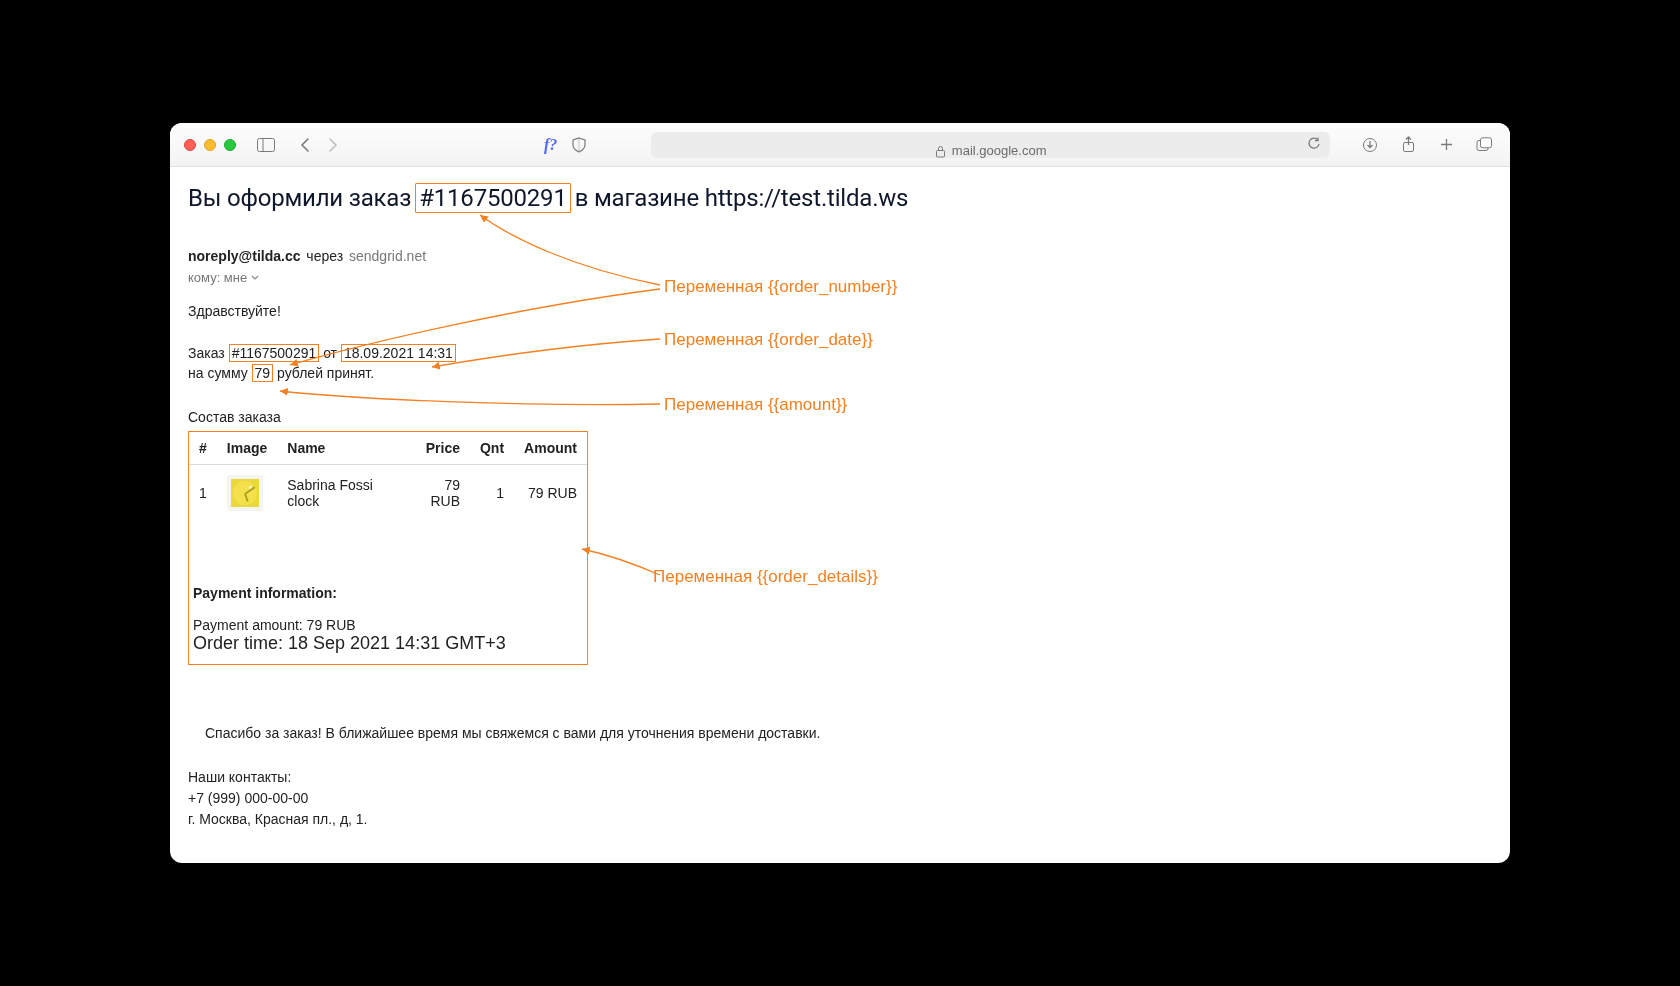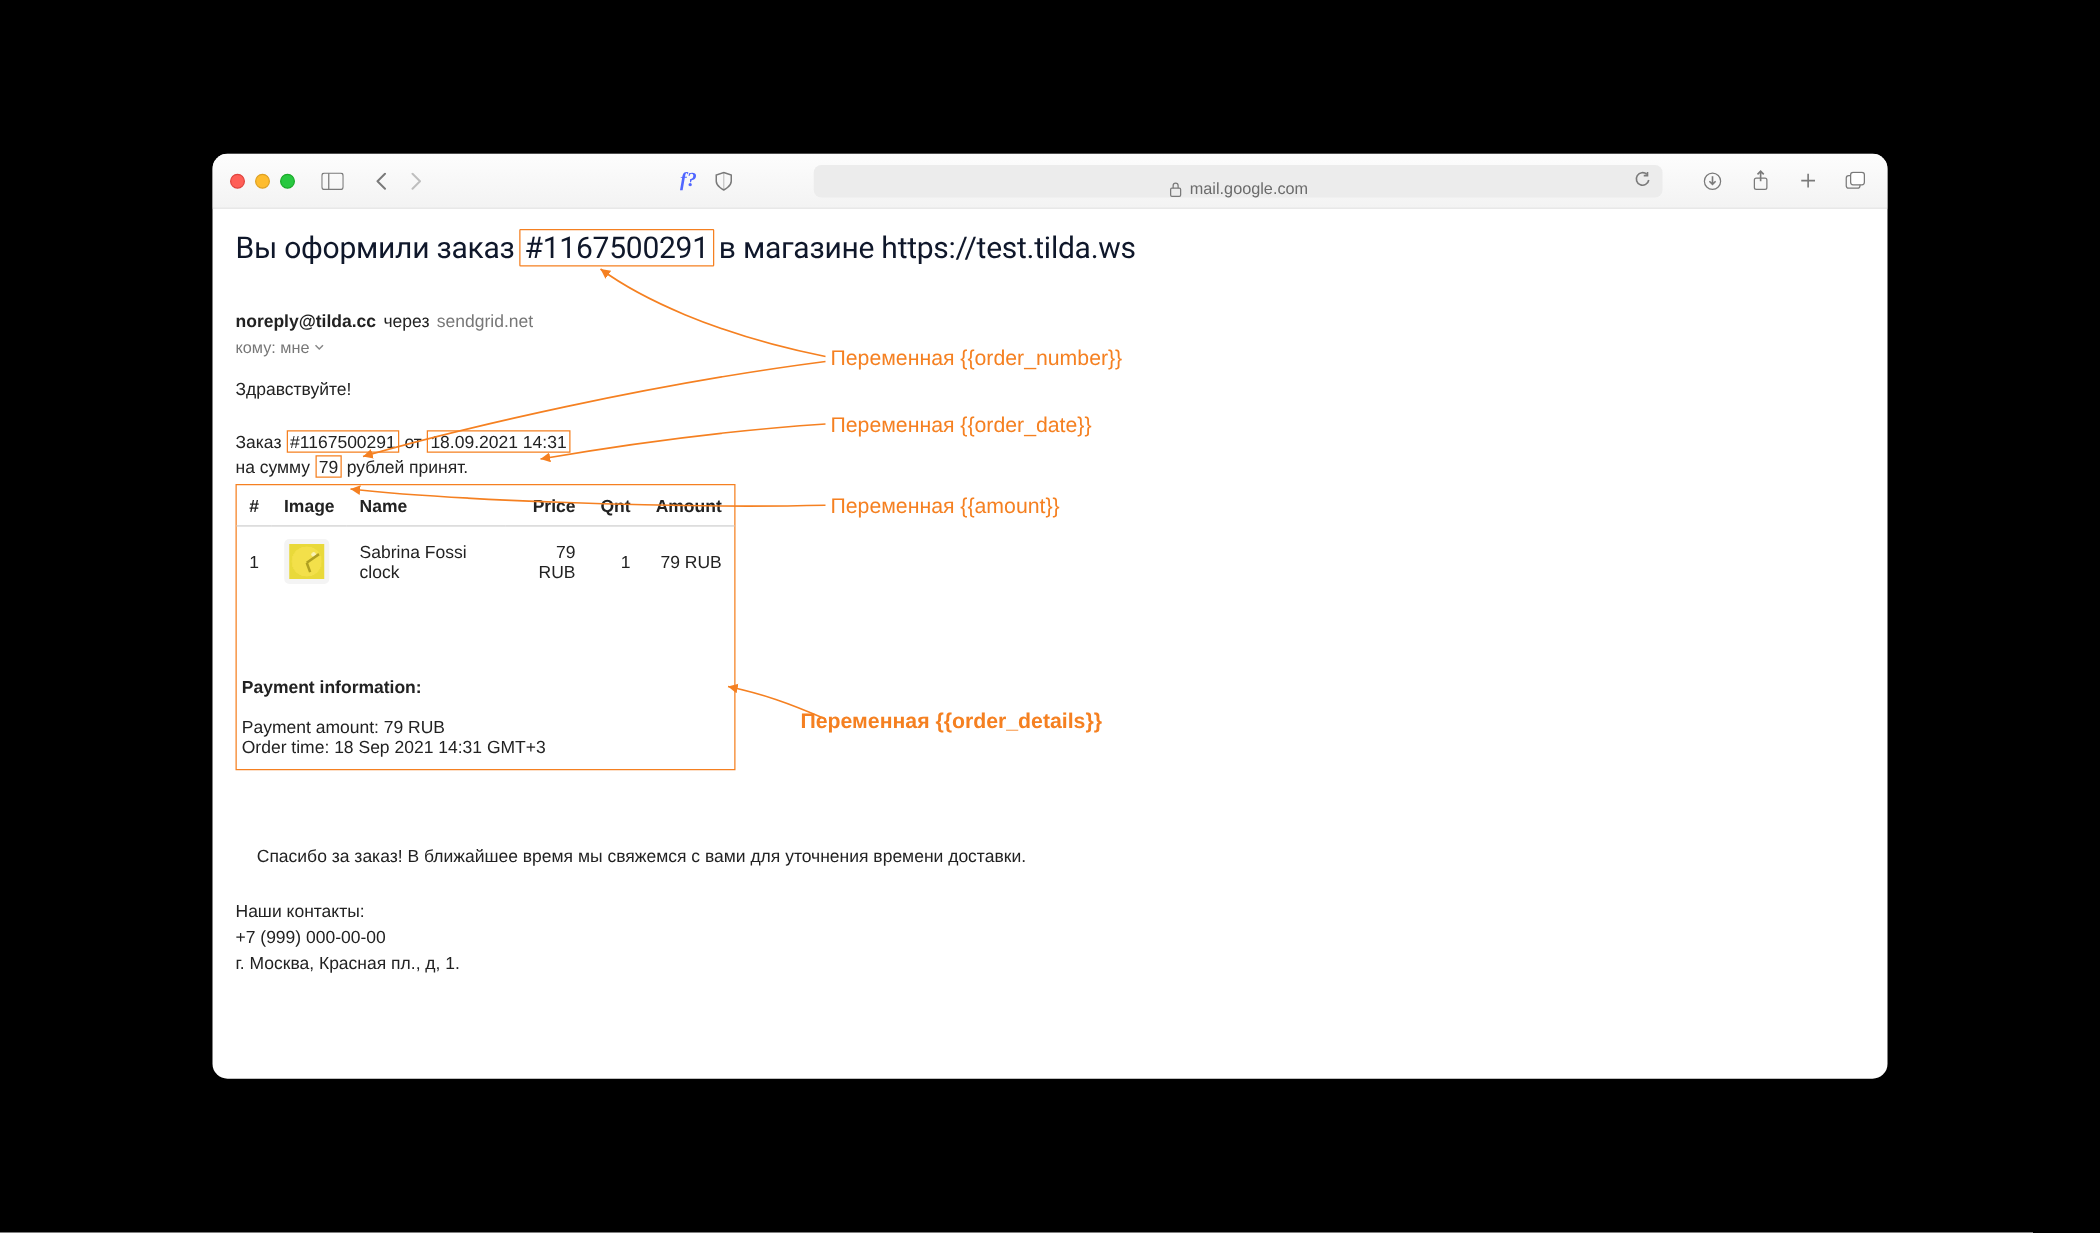--- a/index.html
+++ b/index.html
@@ -133,21 +133,21 @@
   .thumb::before, .thumb::after {
     content:''; position:absolute; background:#b0a020; height:2px; left:52%; top:50%; transform-origin:left center;
   }
   .thumb::before { width:12px; transform: rotate(-35deg); }
   .thumb::after  { width:8px;  transform: rotate(70deg); }
 
   .totals { display:flex; justify-content:flex-end; gap:18px; padding: 26px 12px 4px 12px; font-weight:700; }
   .payinfo { padding: 64px 8px 0 4px; }
   .payinfo .hd { font-weight:700; }
   .payinfo .row { margin-top: 16px; font-size:14px; font-weight:400; }
-  .payinfo .row2 { font-size:14px; font-weight:400; }
+  .payinfo .row2 { font-size:18px; font-weight:400; }
 
   .thanks   { margin-top: 60px; font-size:14px;margin-left:17px; }
   .contacts { margin-top: 26px; font-size:14px; line-height:1.5; }
 
   
   .anno {
     position: absolute;
     color: #f58021;
     font-size: 17px;
     font-family: "Trebuchet MS", "Segoe UI", Arial, sans-serif;
@@ -266,20 +266,21 @@
       <span class="box">#1167500291</span>
       <span> от </span>
       <span class="box">18.09.2021 14:31</span>
     </div>
     <div class="sumline">
       <span>на сумму </span>
       <span class="box">79</span>
       <span> рублей принят.</span>
     </div>
 
+    <div class="sectitle">Состав заказа</div>
 
     <div class="details-box">
       <table class="order">
         <thead>
           <tr>
             <th>#</th>
             <th>Image</th>
             <th>Name</th>
             <th>Price</th>
             <th>Qnt</th>
@@ -309,21 +310,21 @@
     <div class="thanks">Спасибо за заказ! В ближайшее время мы свяжемся с вами для уточнения времени доставки.</div>
     <div class="contacts">
       <div>Наши контакты:</div>
       <div>+7 (999) 000-00-00</div>
       <div>г. Москва, Красная пл., д, 1.</div>
     </div>
 
     <div class="anno" style="top:110px; left:494px;">Переменная {{order_number}}</div>
     <div class="anno" style="top:163px; left:494px;">Переменная {{order_date}}</div>
     <div class="anno" style="top:228px; left:494px;">Переменная {{amount}}</div>
-    <div class="anno" style="top:400px; left:470px;font-weight:bold;">Переменная {{order_details}}</div>
+    <div class="anno" style="top:400px; left:483px;">Переменная {{order_details}}</div>
 
     <svg class="wires" width="900" height="700">
       <defs>
         <marker id="ah" markerWidth="8" markerHeight="8" refX="6" refY="3" orient="auto">
           <path d="M0,0 L6,3 L0,6 Z"></path>
         </marker>
       </defs>
 
       <path d="M490,118 C400,100 340,70 310,48" marker-end="url(#ah)"></path>
 

